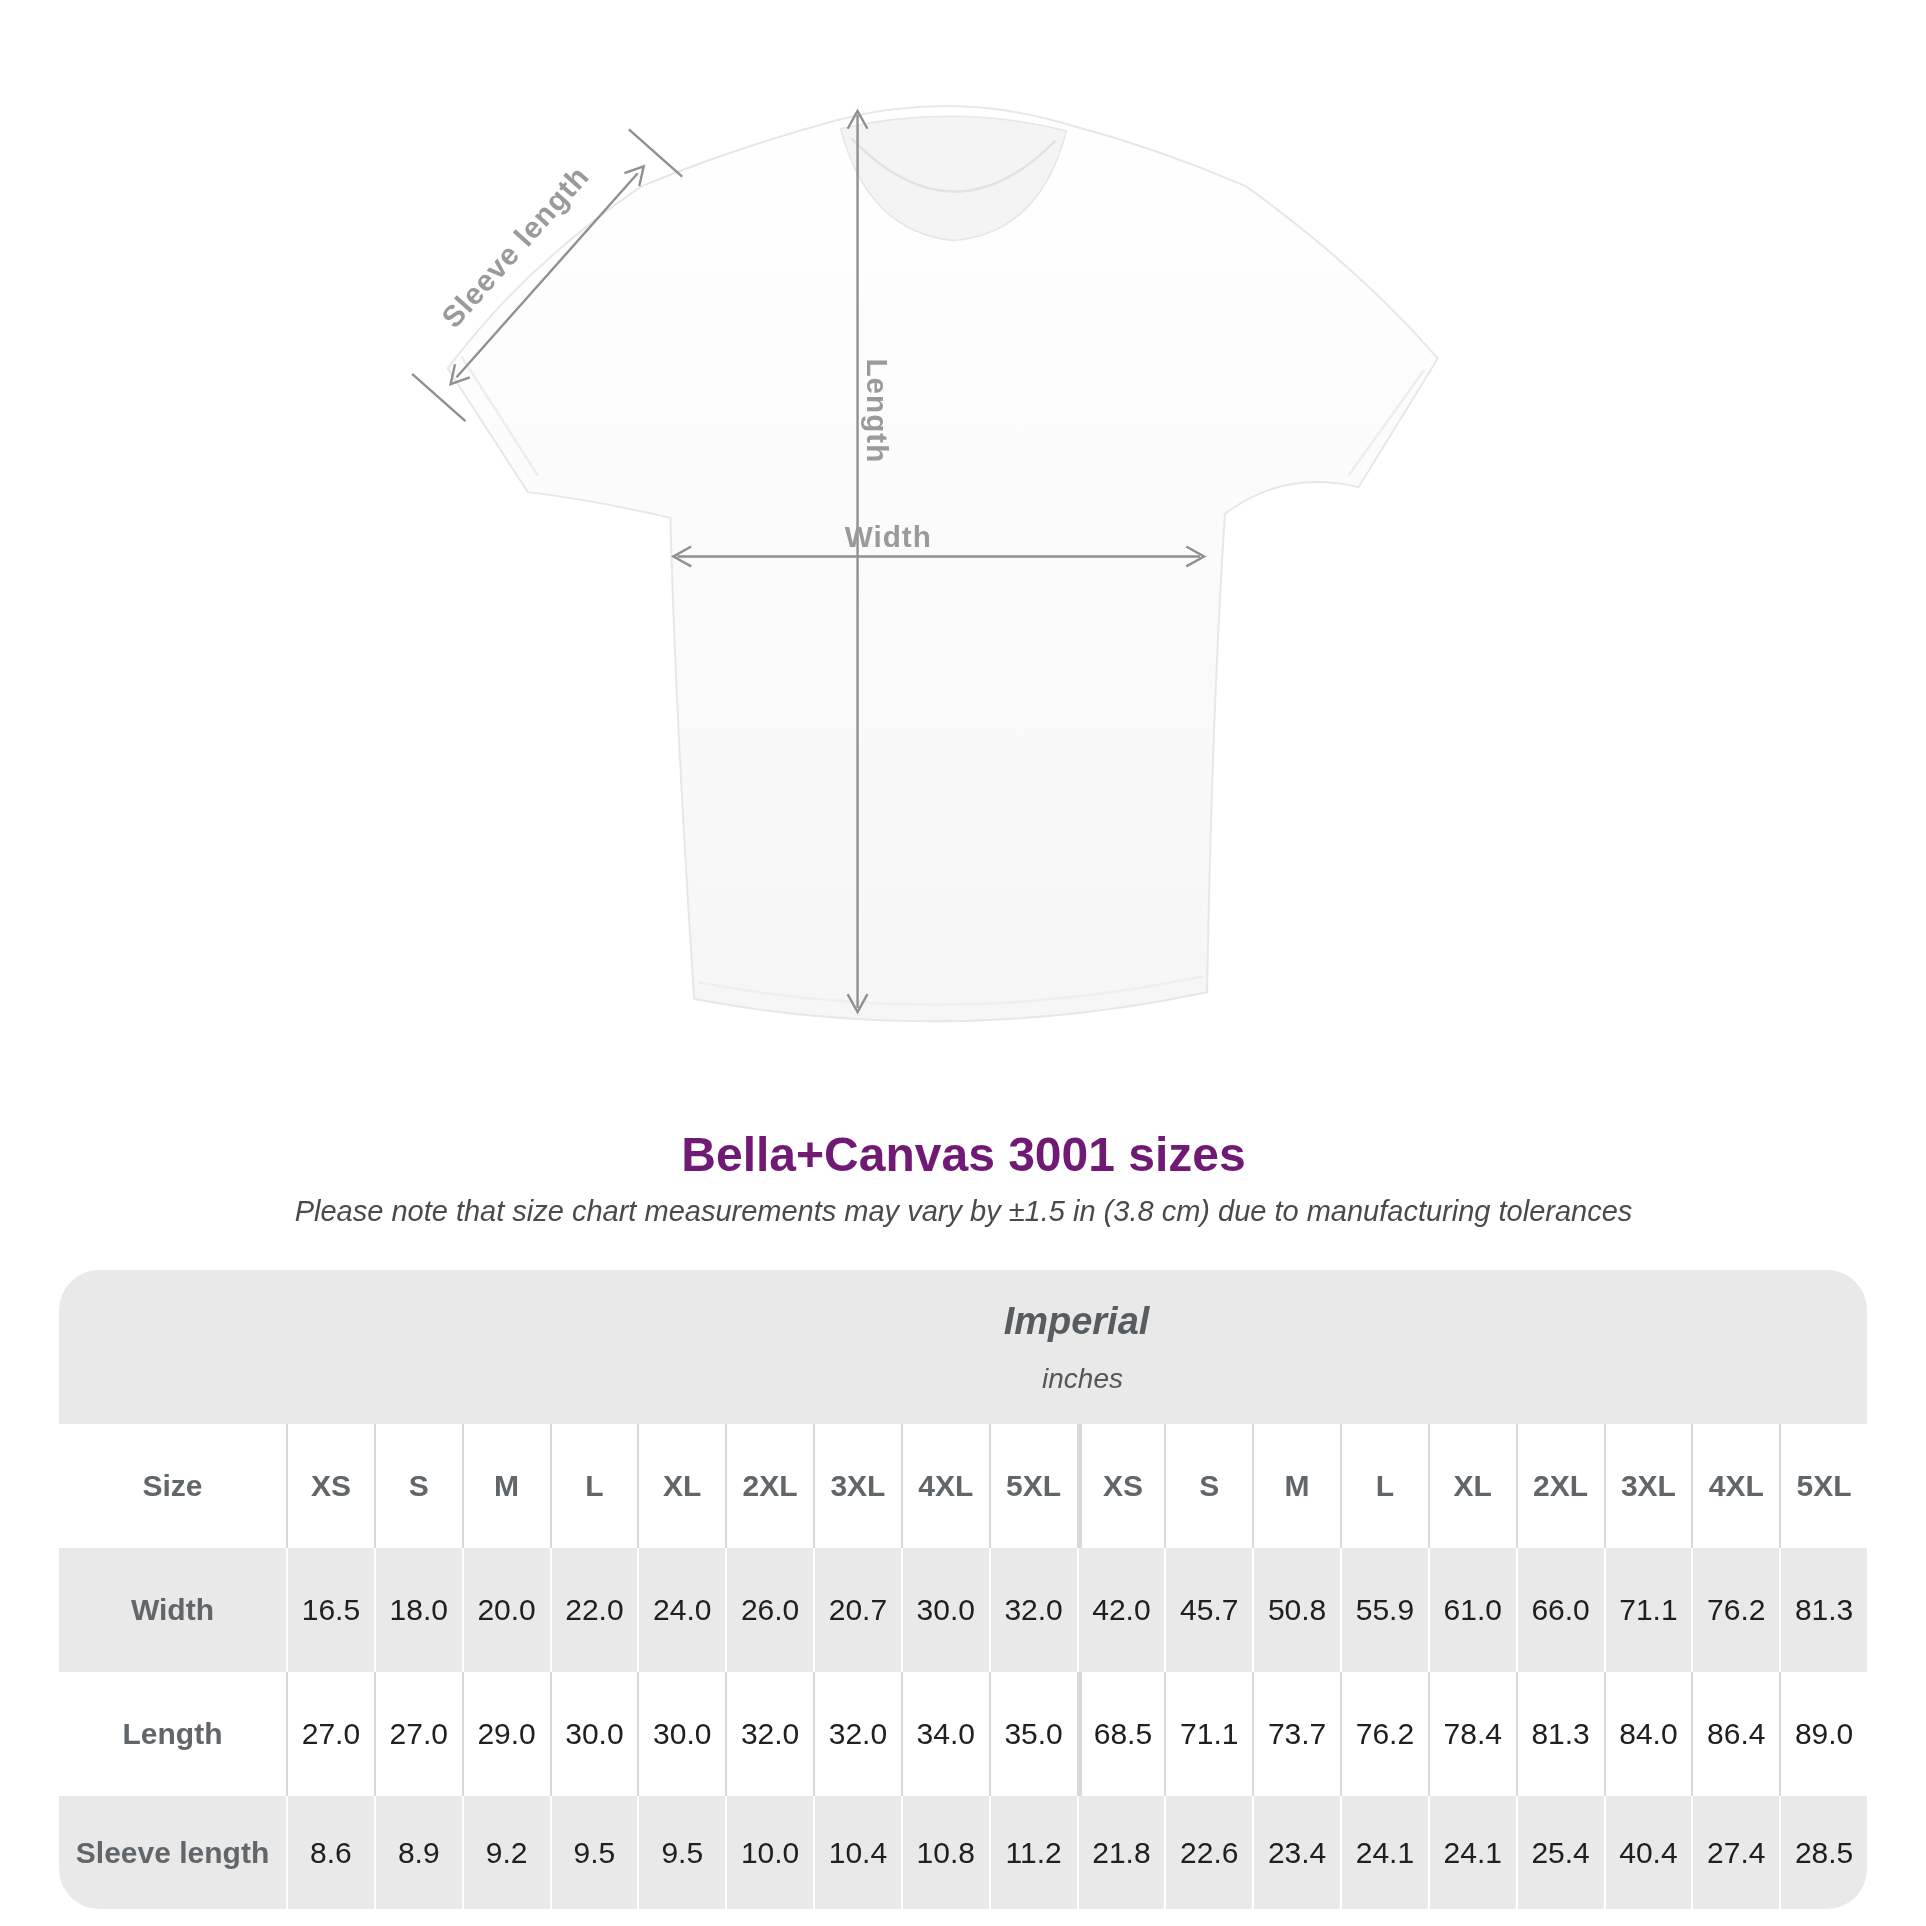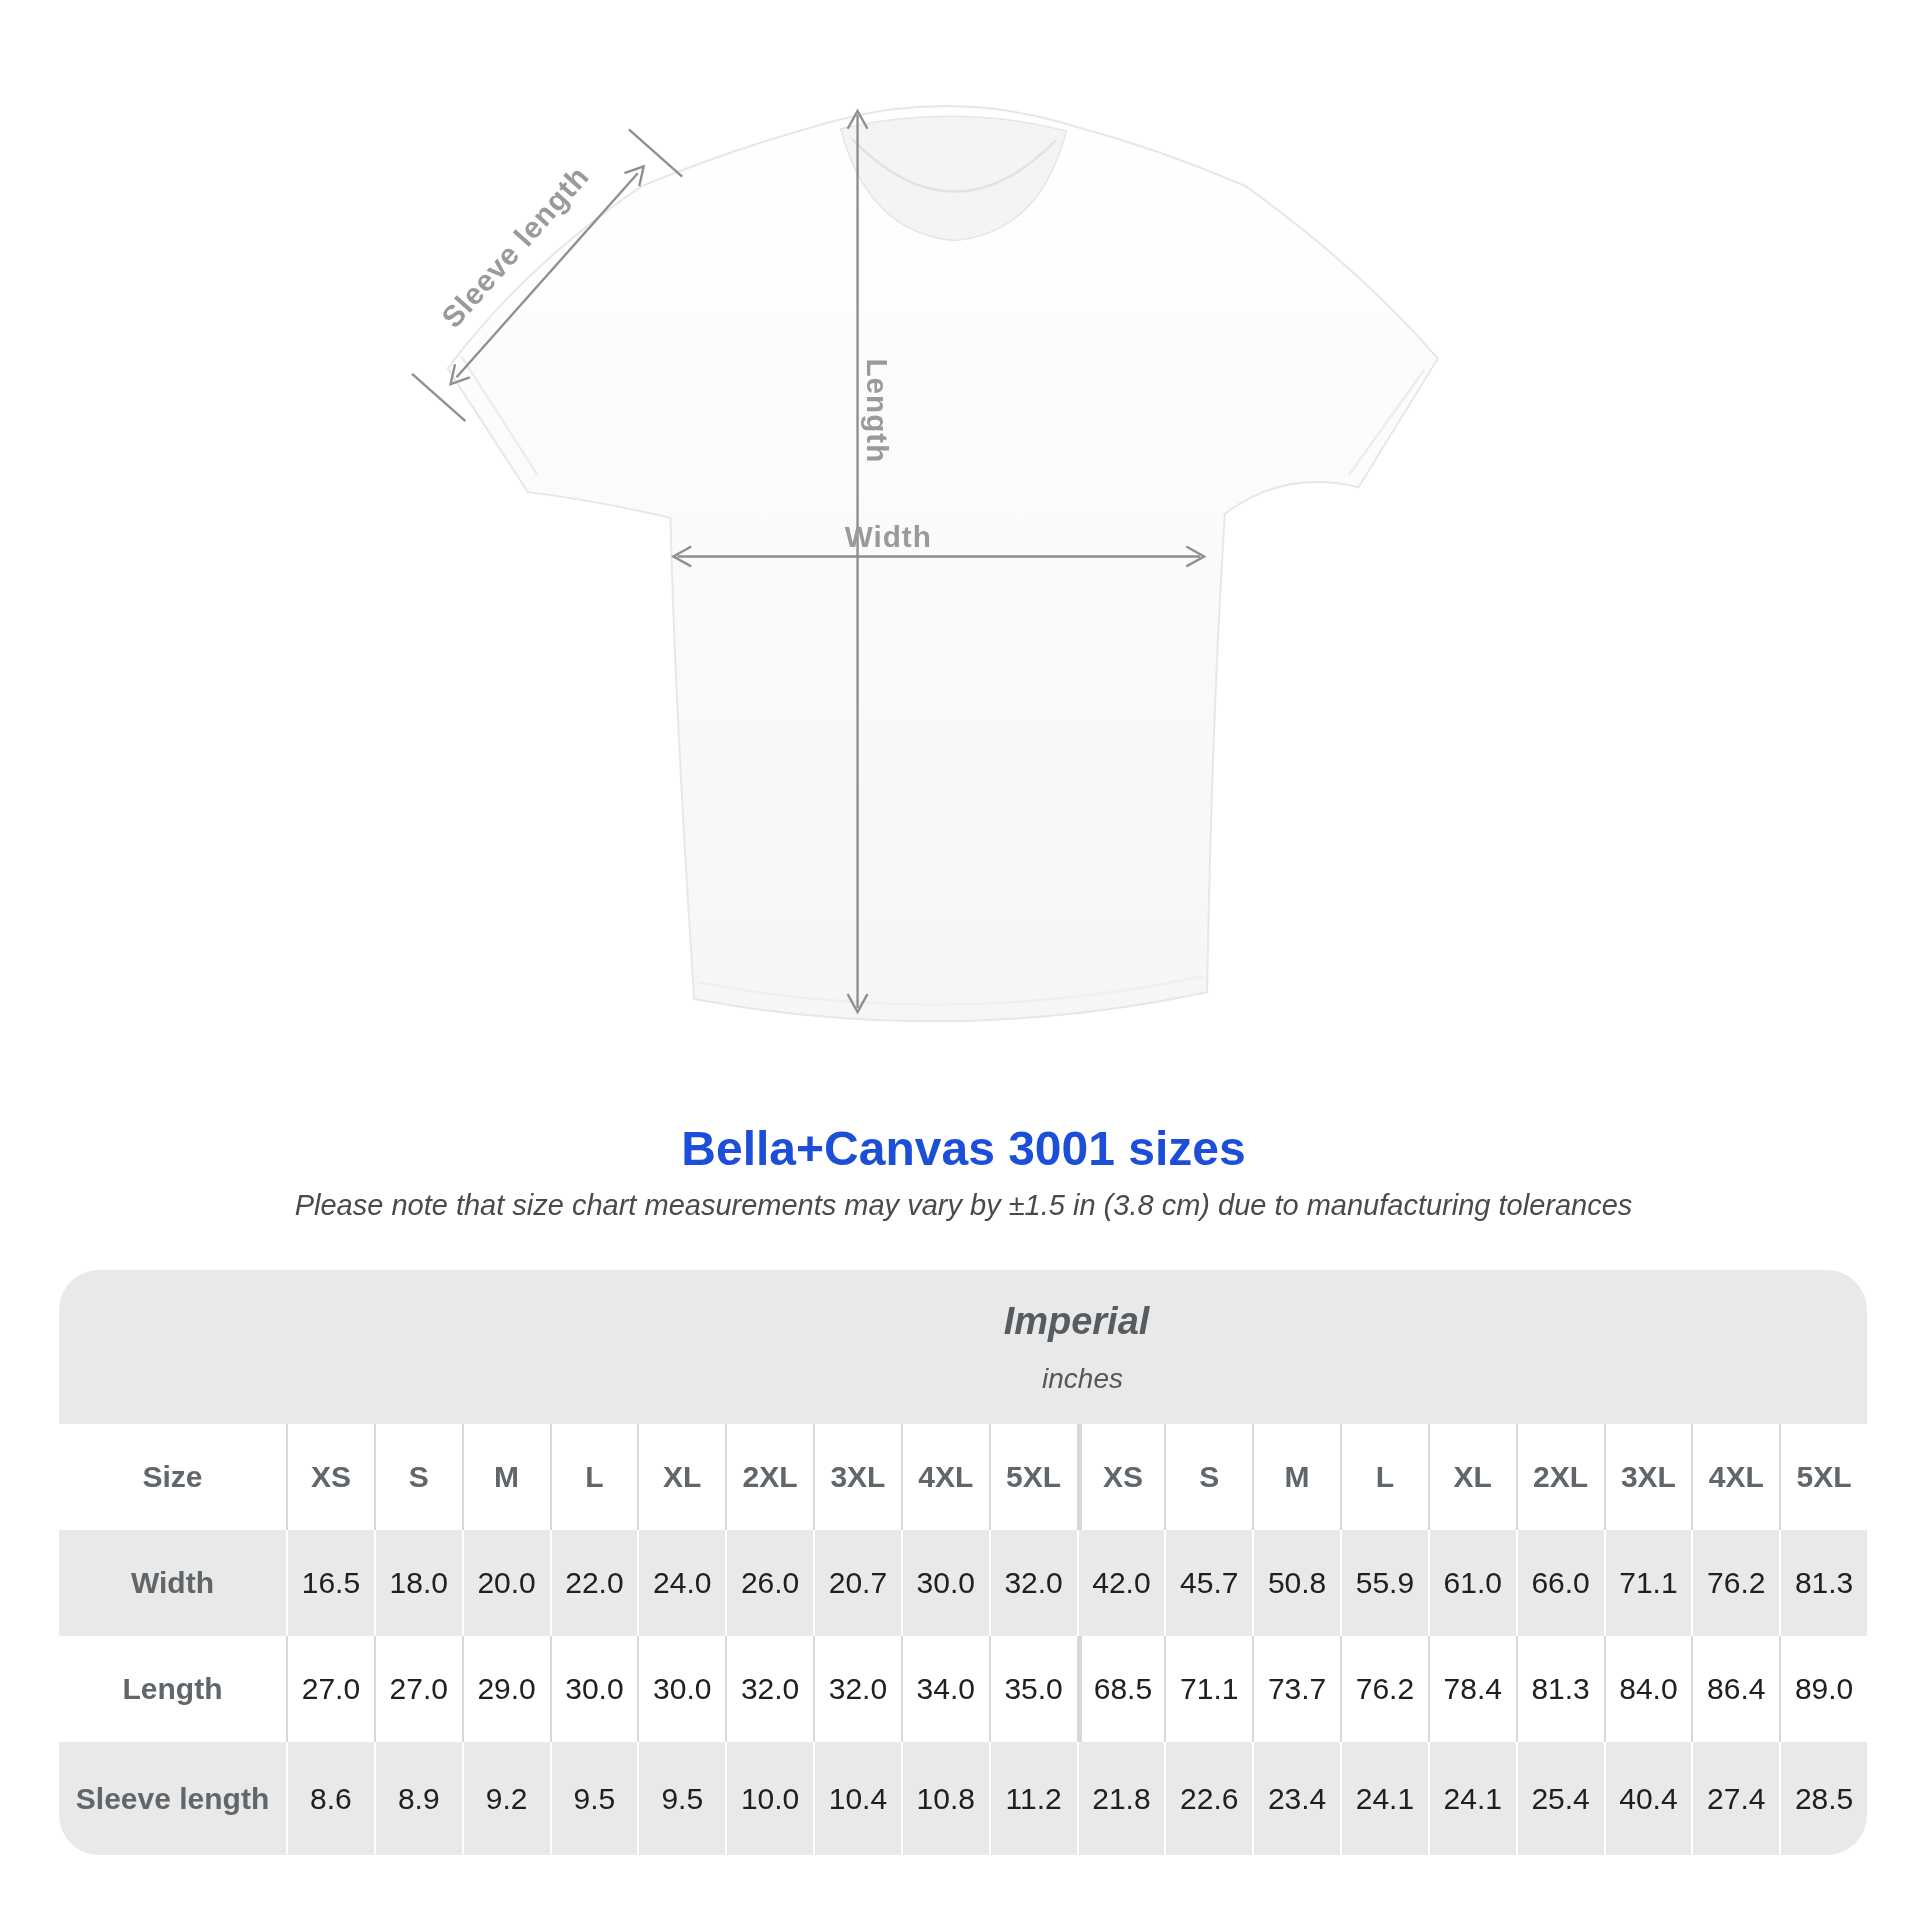--- a/index.html
+++ b/index.html
@@ -6,35 +6,35 @@
   .canvas{
     position:relative;width:1927px;height:1927px;background:#ffffff;overflow:hidden;
     font-family:"Liberation Sans", sans-serif;
   }
   
   .diagram{position:absolute;left:0;top:0;width:1927px;height:1109px;}
   .diagram svg{display:block;width:100%;height:100%;}
   .dim-label{font-family:"Liberation Sans",sans-serif;font-weight:bold;font-size:30px;fill:#9a9a9a;letter-spacing:1px;}
   
   .chart-head{position:absolute;left:0;top:1115px;width:1927px;text-align:center;}
-  .chart-head h1{margin:7px;font-size:48px;line-height:53px;color:#1d4ed8;font-weight:bold;}
+  .chart-head h1{margin:13px;font-size:48px;line-height:53px;color:#701a75;font-weight:bold;}
   .chart-head p{margin:14px 0 3px 0;font-size:29px;color:#4a4a4a;font-style:italic;}
   
   .size-table{position:absolute;left:59px;top:1270px;width:1808px;}
   .unit-band{
     height:154px;background:#e9e9e9;border-radius:40px 40px 0 0;
     display:flex;align-items:stretch;
   }
   .unit-band .spacer{width:227px;}
   .unit-group{flex:1;display:flex;flex-direction:column;align-items:center;justify-content:center;gap:20px;}
   .unit-name{font-size:38px;font-weight:bold;font-style:italic;color:#565c60;}
   .unit-sub{font-size:28px;font-style:italic;color:#54585b;margin-left:12px;}
   .trow{
     display:grid;grid-template-columns:227px repeat(18,1fr);
-    height:106px;background:#ffffff;
+    height:124px;background:#ffffff;
   }
   .trow.gray{background:#e9e9e9;}
   .trow.last{border-radius:0 0 40px 40px;overflow:hidden;height:113px;}
   .cell{
     display:flex;align-items:center;justify-content:center;
     font-size:30px;color:#202020;white-space:nowrap;
   }
   .cell.labelc,.cell.head{font-weight:bold;color:#60666a;}
   .trow .cell + .cell{border-left:2px solid #d8d8d8;}
   .trow.gray .cell + .cell{border-left:2px solid #ffffff;}

